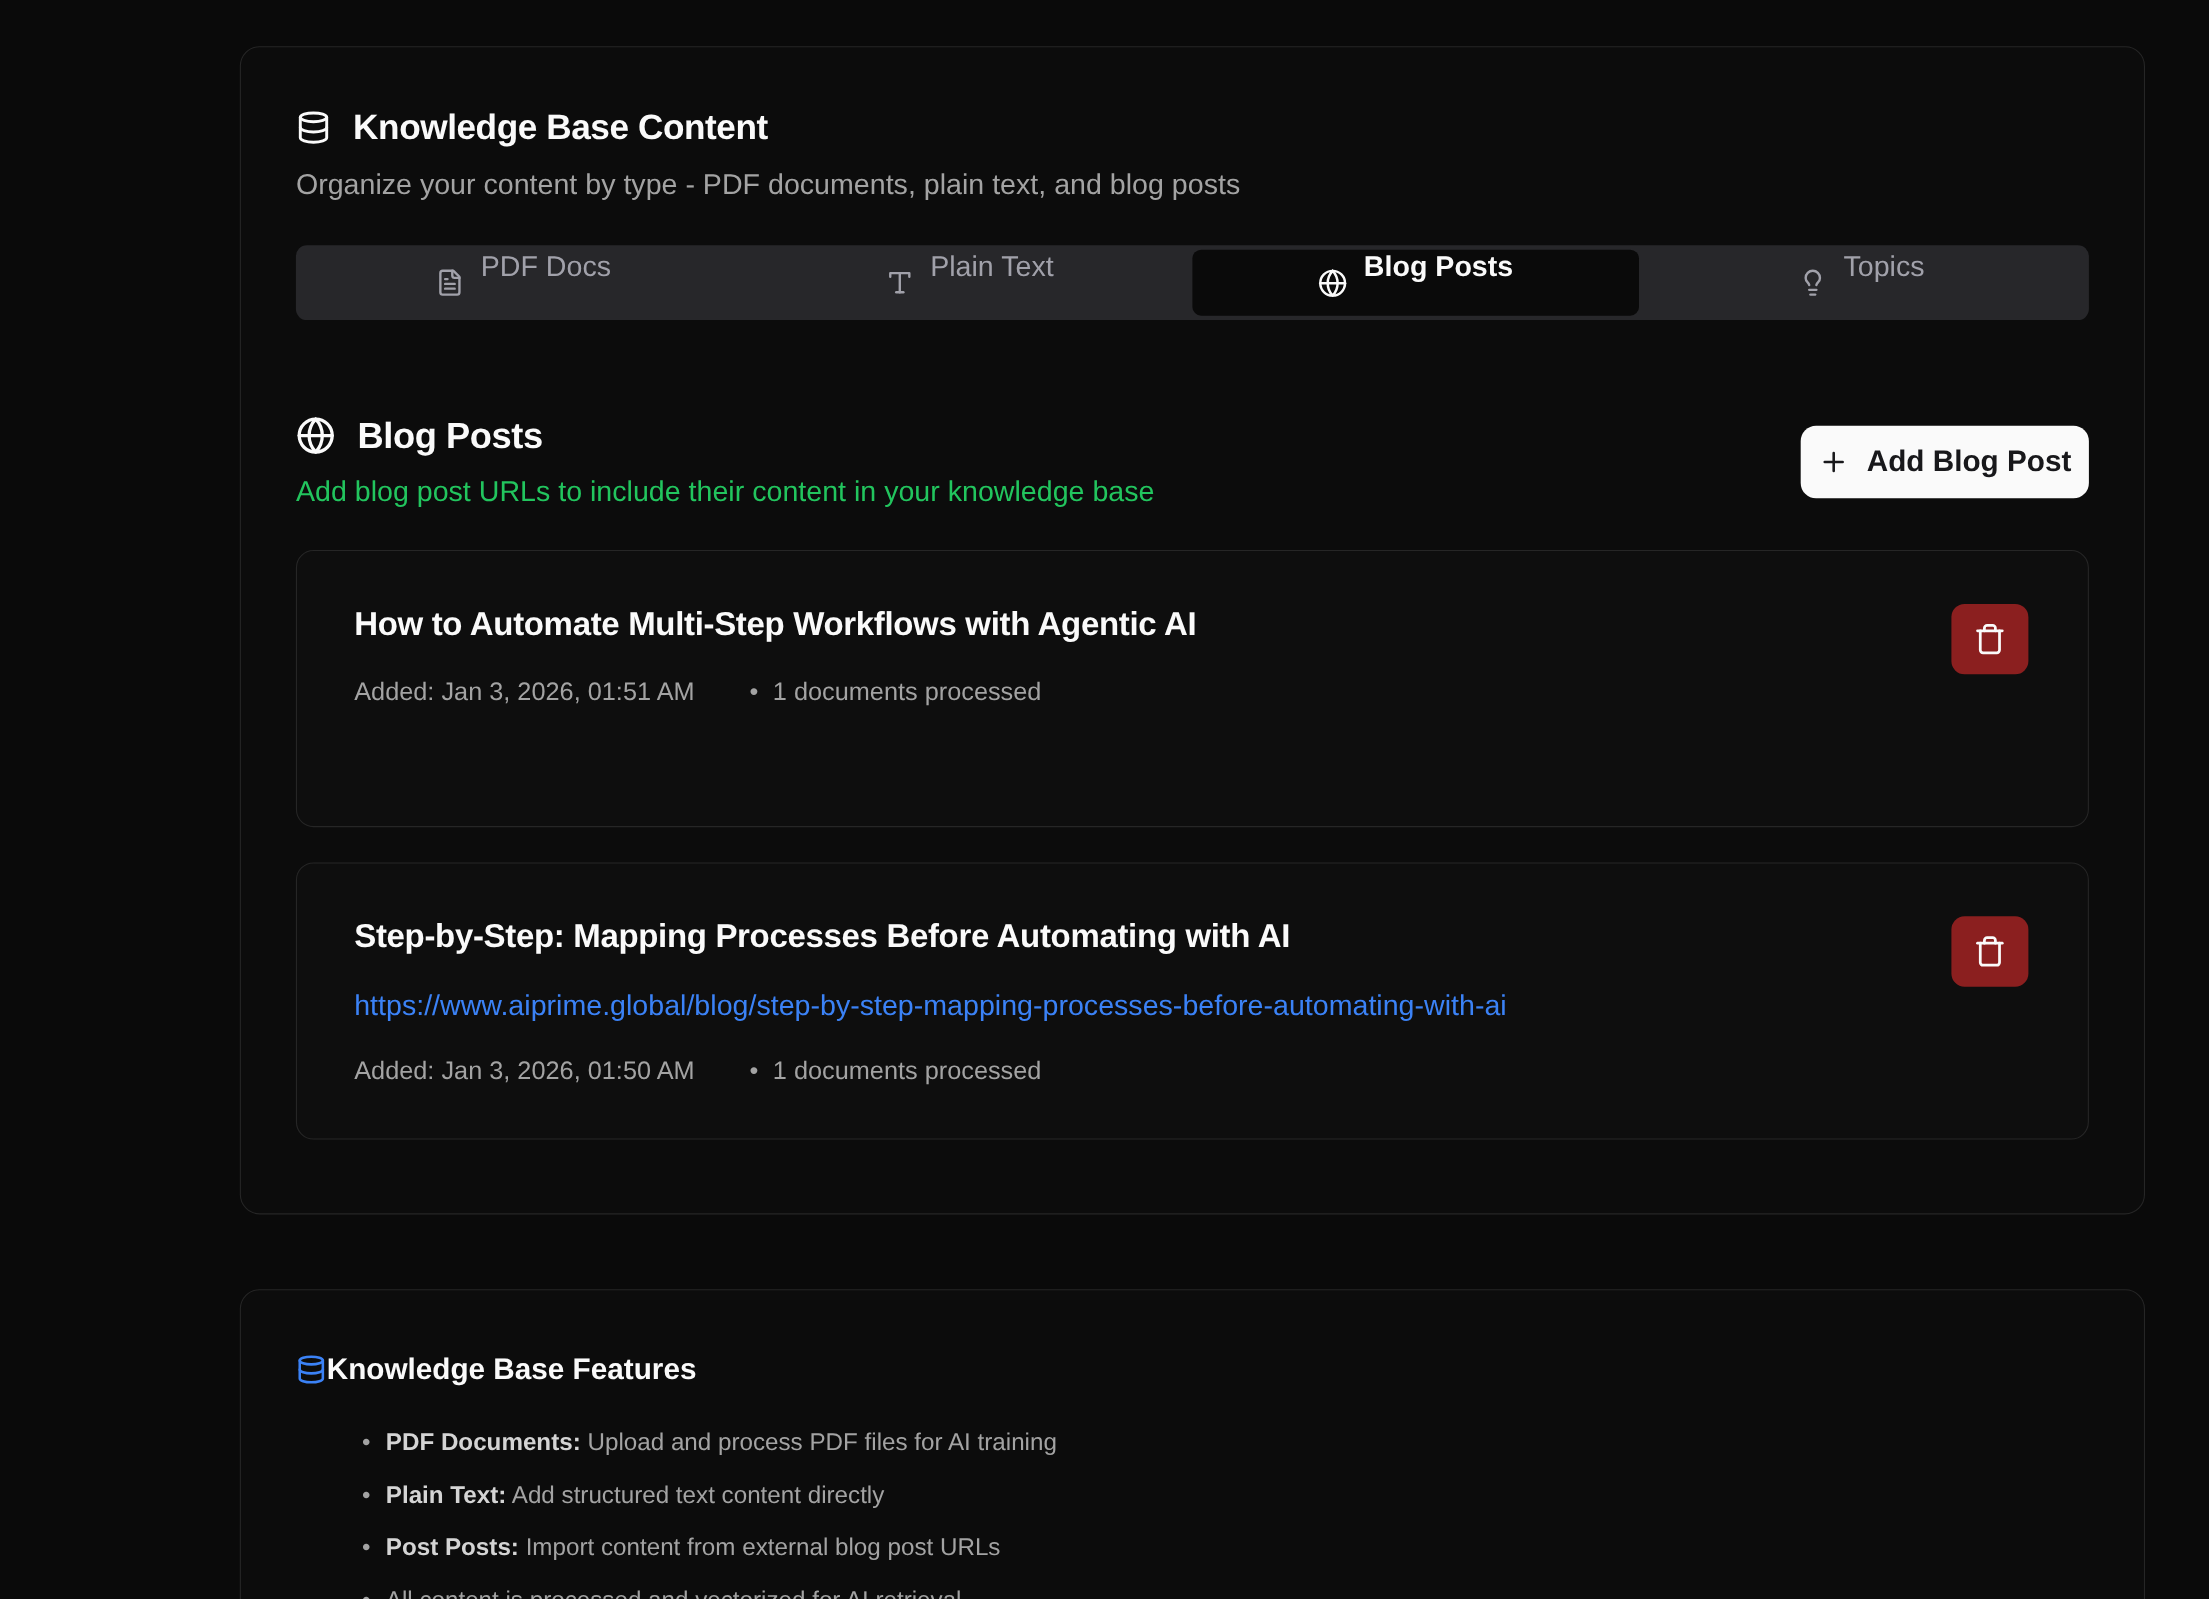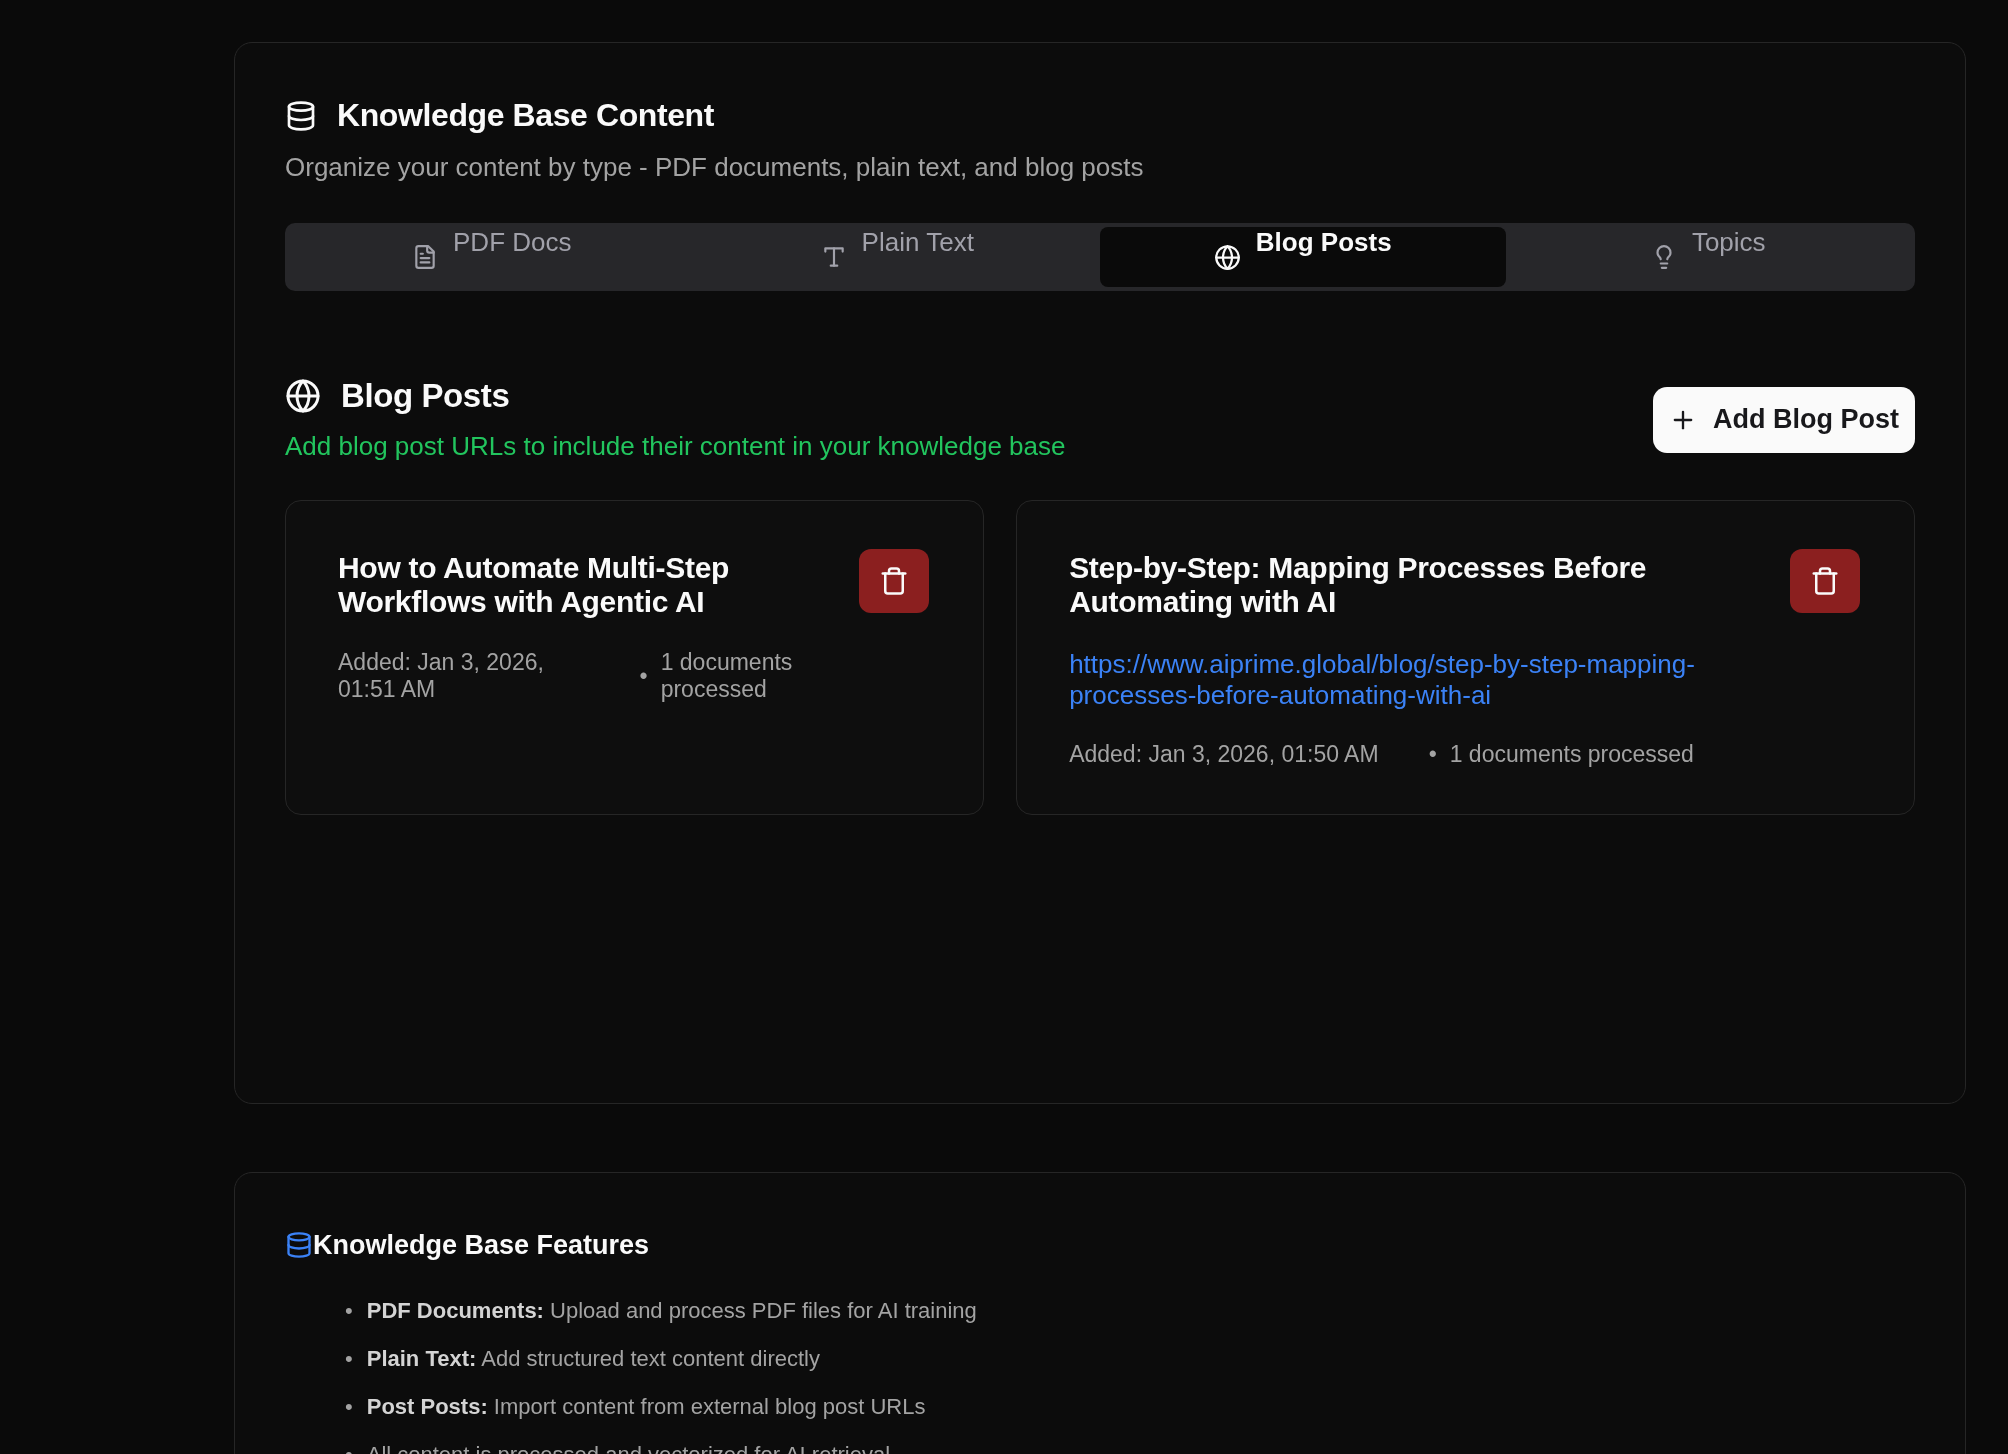--- a/index.html
+++ b/index.html
@@ -12,21 +12,20 @@
     position:relative;
   }
   .panel {
     position:absolute;
     left:218px;
     width:1732px;
     background:#0c0c0c;
     border:1px solid #262626;
     border-radius:18px;
     padding:54px 50px;
-    margin-left:16px;
   }
   .panel-1 { top:42px; height:1062px; }
   .panel-2 { top:1172px; height:430px; padding-top:56px; }
 
   .header-row { display:flex; align-items:center; gap:20px; }
   .icon { display:inline-flex; align-items:center; justify-content:center; flex:0 0 auto; }
   .icon svg { display:block; }
 
   .panel1-title { font-size:32px; font-weight:700; letter-spacing:-0.4px; color:#fafafa; }
   .panel1-sub  { margin-top:18px; font-size:26px; color:#a3a3a3; }
@@ -63,21 +62,21 @@
   .add-btn {
     background:#fafafa; color:#18181b;
     border:none; border-radius:14px;
     height:66px; padding:0 16px;
     display:flex; align-items:center; gap:16px;
     font-size:27px; font-weight:600;
     font-family:inherit;
     cursor:pointer;
   }
 
-  .cards { margin-top:38px; display:flex; gap:32px; }
+  .cards { margin-top:38px; display:flex; flex-direction:column; gap:32px; }
   .card {
     border:1px solid #262626;
     background:#0e0e0e;
     border-radius:16px;
     min-height:252px;
     padding:50px 54px 46px 52px;
     display:flex; justify-content:space-between; align-items:flex-start;
   }
   .card-title { font-size:30px; font-weight:700; letter-spacing:-0.3px; color:#fafafa; }
   .card-url {

